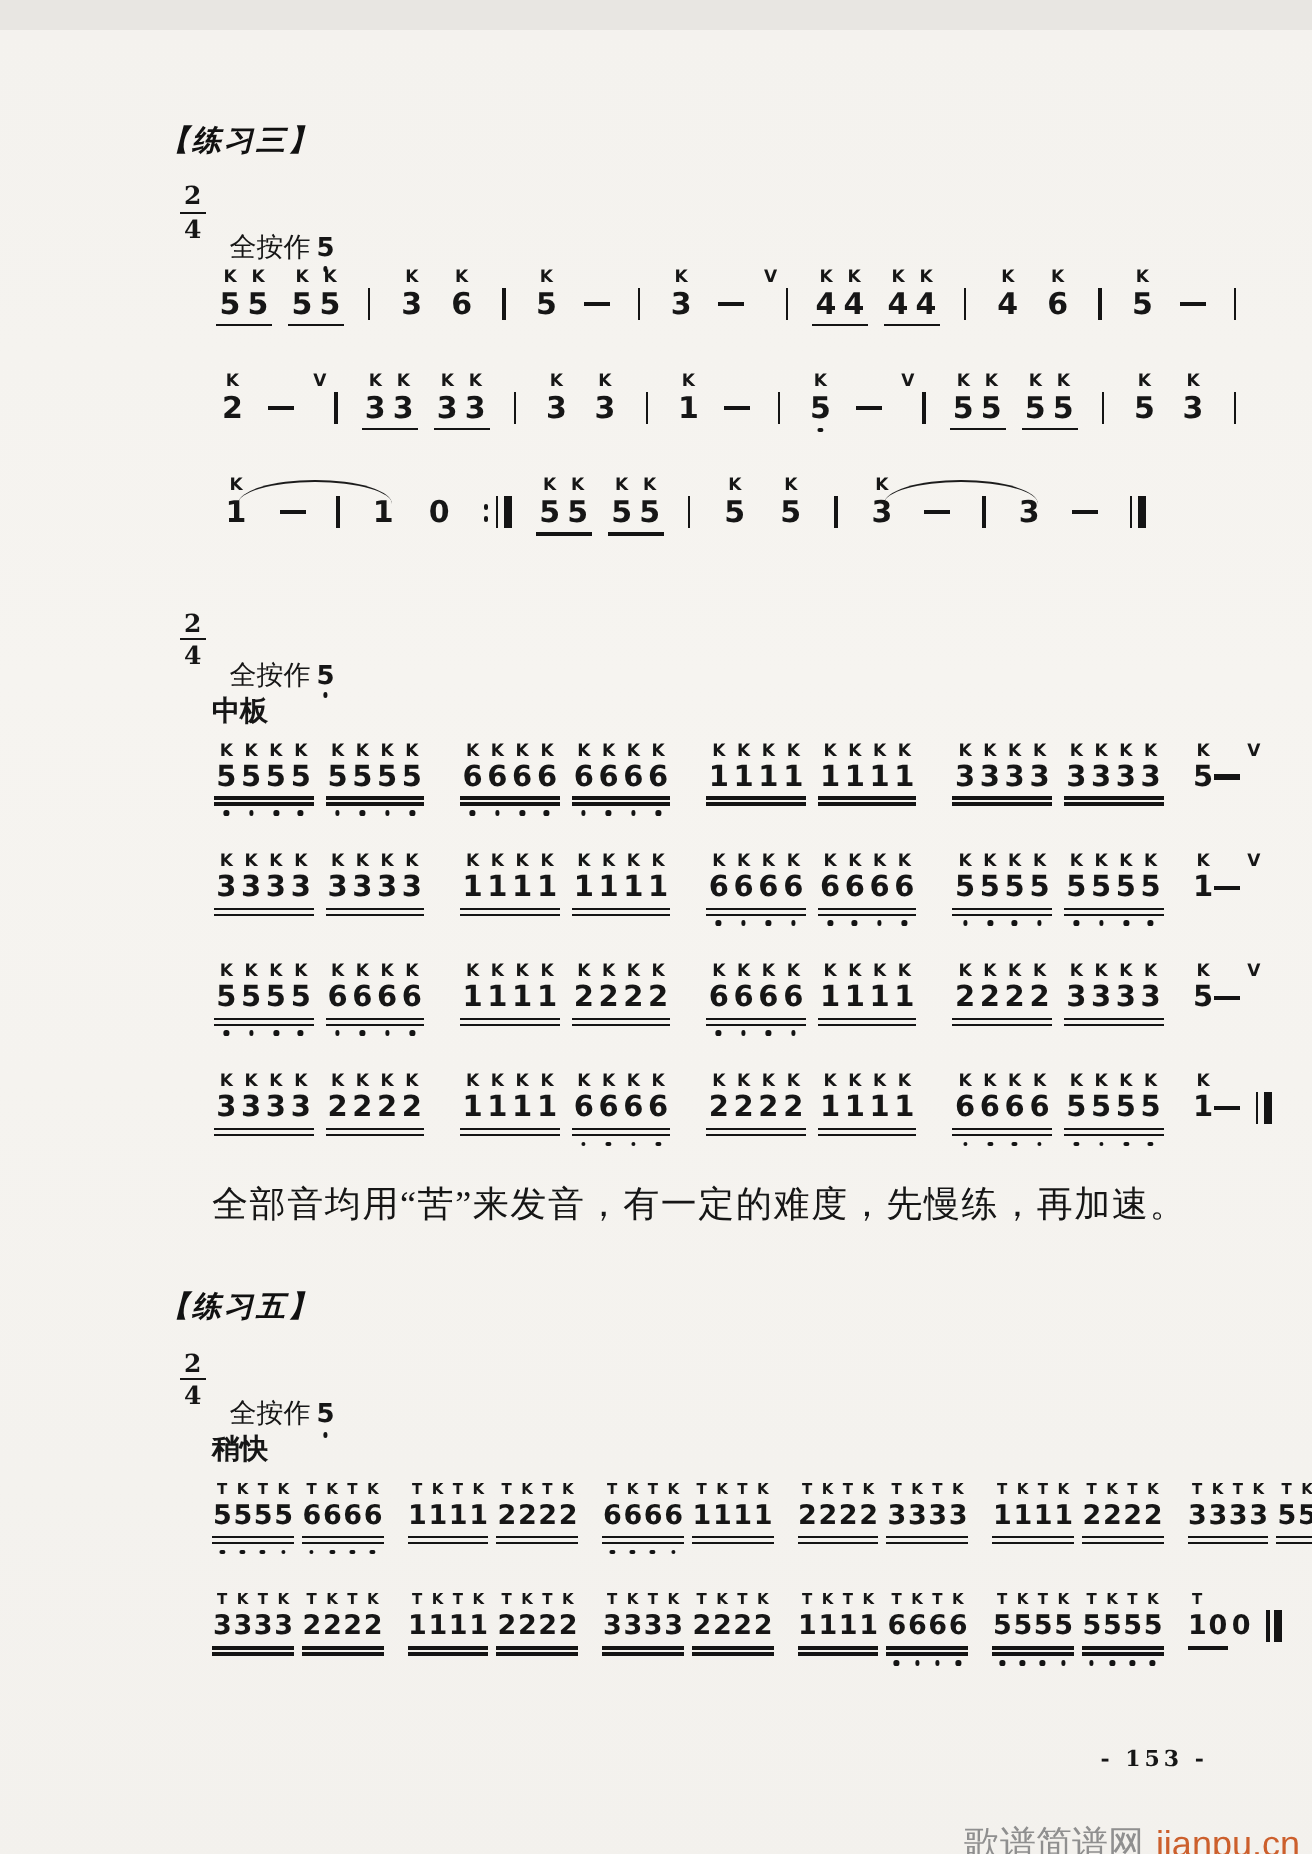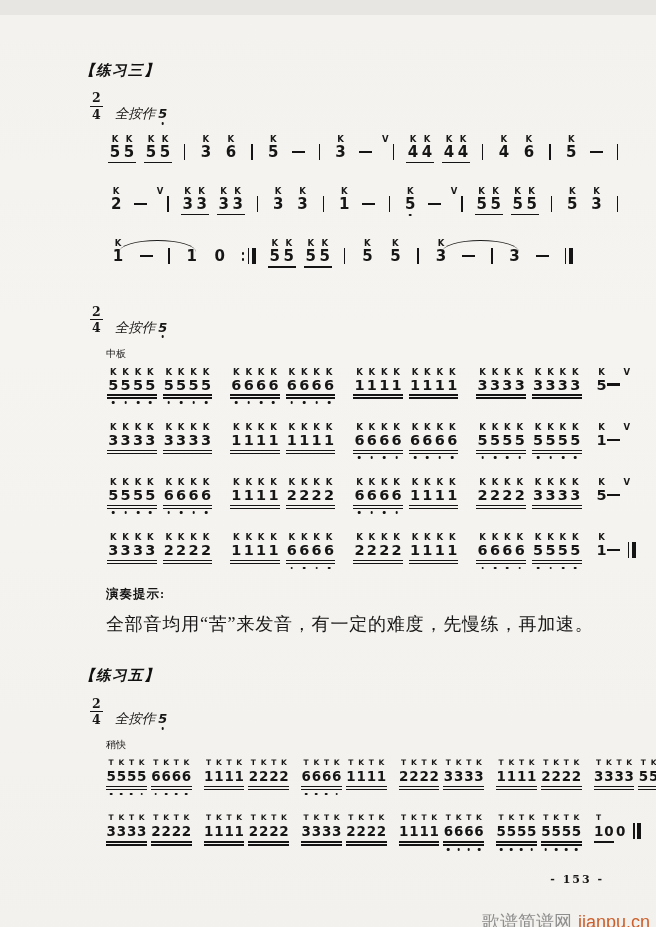--- a/index.html
+++ b/index.html
@@ -14,26 +14,26 @@
   .exercise { margin-bottom:28px; }
   .ex-title {
     font-family:"Liberation Serif",serif; font-style:italic; font-weight:700;
     font-size:14.5px; letter-spacing:1.5px; margin:0 0 9px -24px; color:#111;
   }
   .meta-row { display:flex; align-items:center; margin:0 0 10px -14px; height:34px; }
   .ts { display:inline-flex; flex-direction:column; align-items:center;
         font-family:"DejaVu Serif",serif; font-weight:700; font-size:12.5px; line-height:1.05; }
   .ts-num { border-bottom:1.3px solid #141414; padding:0 2px 1px; }
   .ts-den { padding-top:1px; }
-  .key { font-family:"Liberation Serif",serif; font-size:13.5px; margin-left:12px; position:relative; top:8px;font-style:italic; }
+  .key { font-family:"Liberation Serif",serif; font-size:13.5px; margin-left:12px; position:relative; top:18px; }
   .keynote { display:inline-block; position:relative; margin-left:3px;
              font-family:"DejaVu Sans",sans-serif; font-weight:700; font-size:13px; }
   .keynote.low::after { content:""; position:absolute; left:50%; bottom:-3.5px;
              width:2.6px; height:2.6px; border-radius:50%; background:#141414; transform:translateX(-50%); }
-  .tempo { font-family:"Liberation Serif",serif; font-weight:400; font-size:10px; margin:0 0 5px 2px; }
+  .tempo { font-family:"Liberation Serif",serif; font-weight:700; font-size:14px; margin:0 0 5px 2px; }
   .tempo:empty { display:none; }
 
   
   .sline { display:flex; align-items:flex-start; margin-bottom:15px; }
   .art { height:11px; line-height:12px; font-size:8.5px; font-weight:700;
          font-family:"DejaVu Sans",sans-serif; }
   .dig { height:16px; line-height:16px; font-size:15px; font-weight:700;
          font-family:"DejaVu Sans",sans-serif; }
   .ncol { display:flex; flex-direction:column; align-items:center; width:14px; }
   .bm { display:inline-flex; flex-direction:column; margin:0 4px; }
@@ -1392,21 +1392,20 @@
               <div class="ndot"></div>
             </div>
             <div class="dash"></div>
             <div class="final">
               <div class="thin"></div>
               <div class="thick"></div>
             </div>
           </div>
         </div>
       <div class="tip">
-        <div class="tip-label">演奏提示:</div>
         <div class="tip-text">全部音均用“苦”来发音，有一定的难度，先慢练，再加速。</div>
       </div>
     </section>
 
     <section class="exercise">
       <h2 class="ex-title">【练习五】</h2>
       <div class="meta-row">
         <span class="ts">
           <span class="ts-num">2</span>
           <span class="ts-den">4</span>

